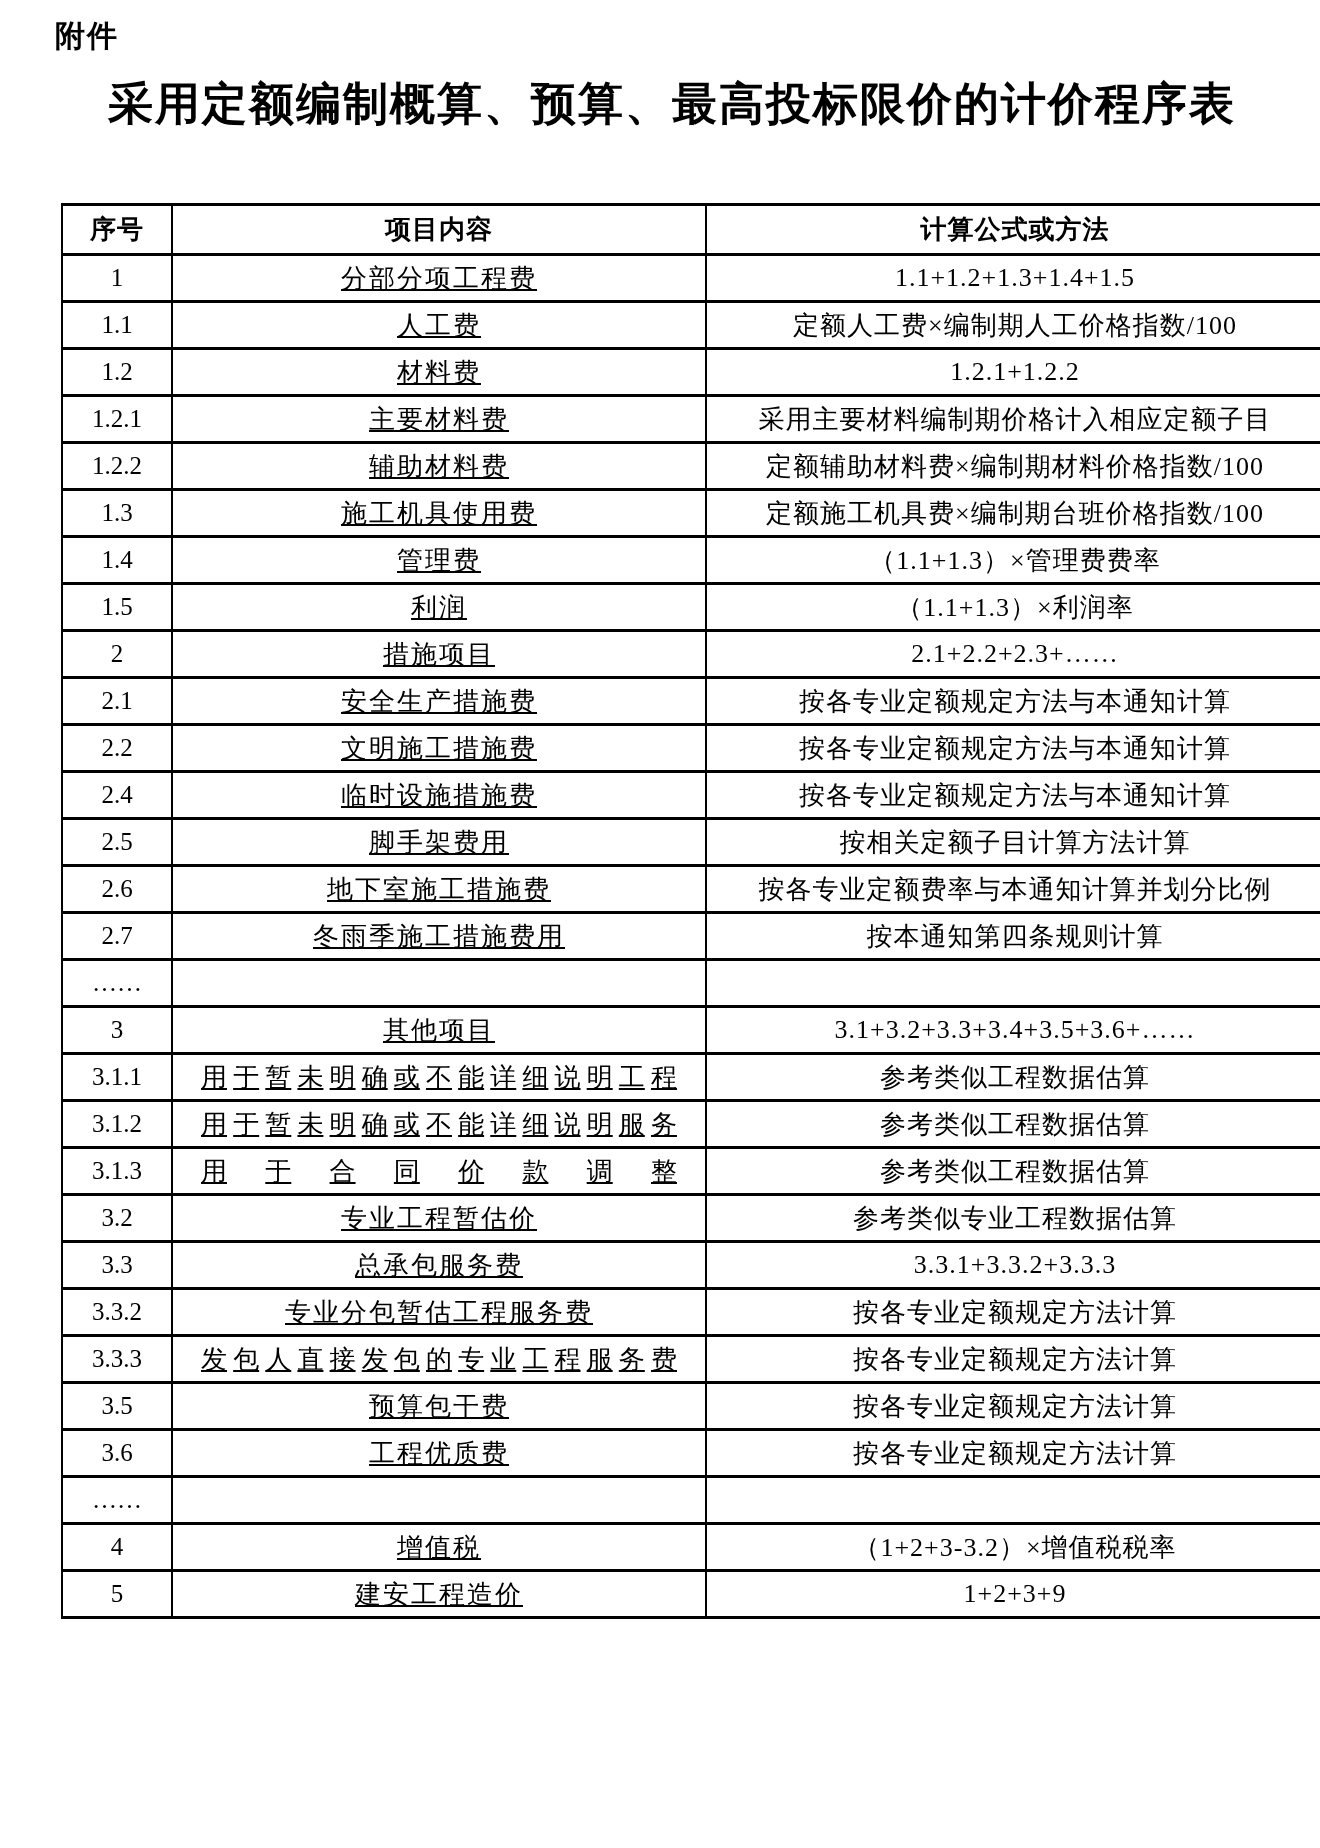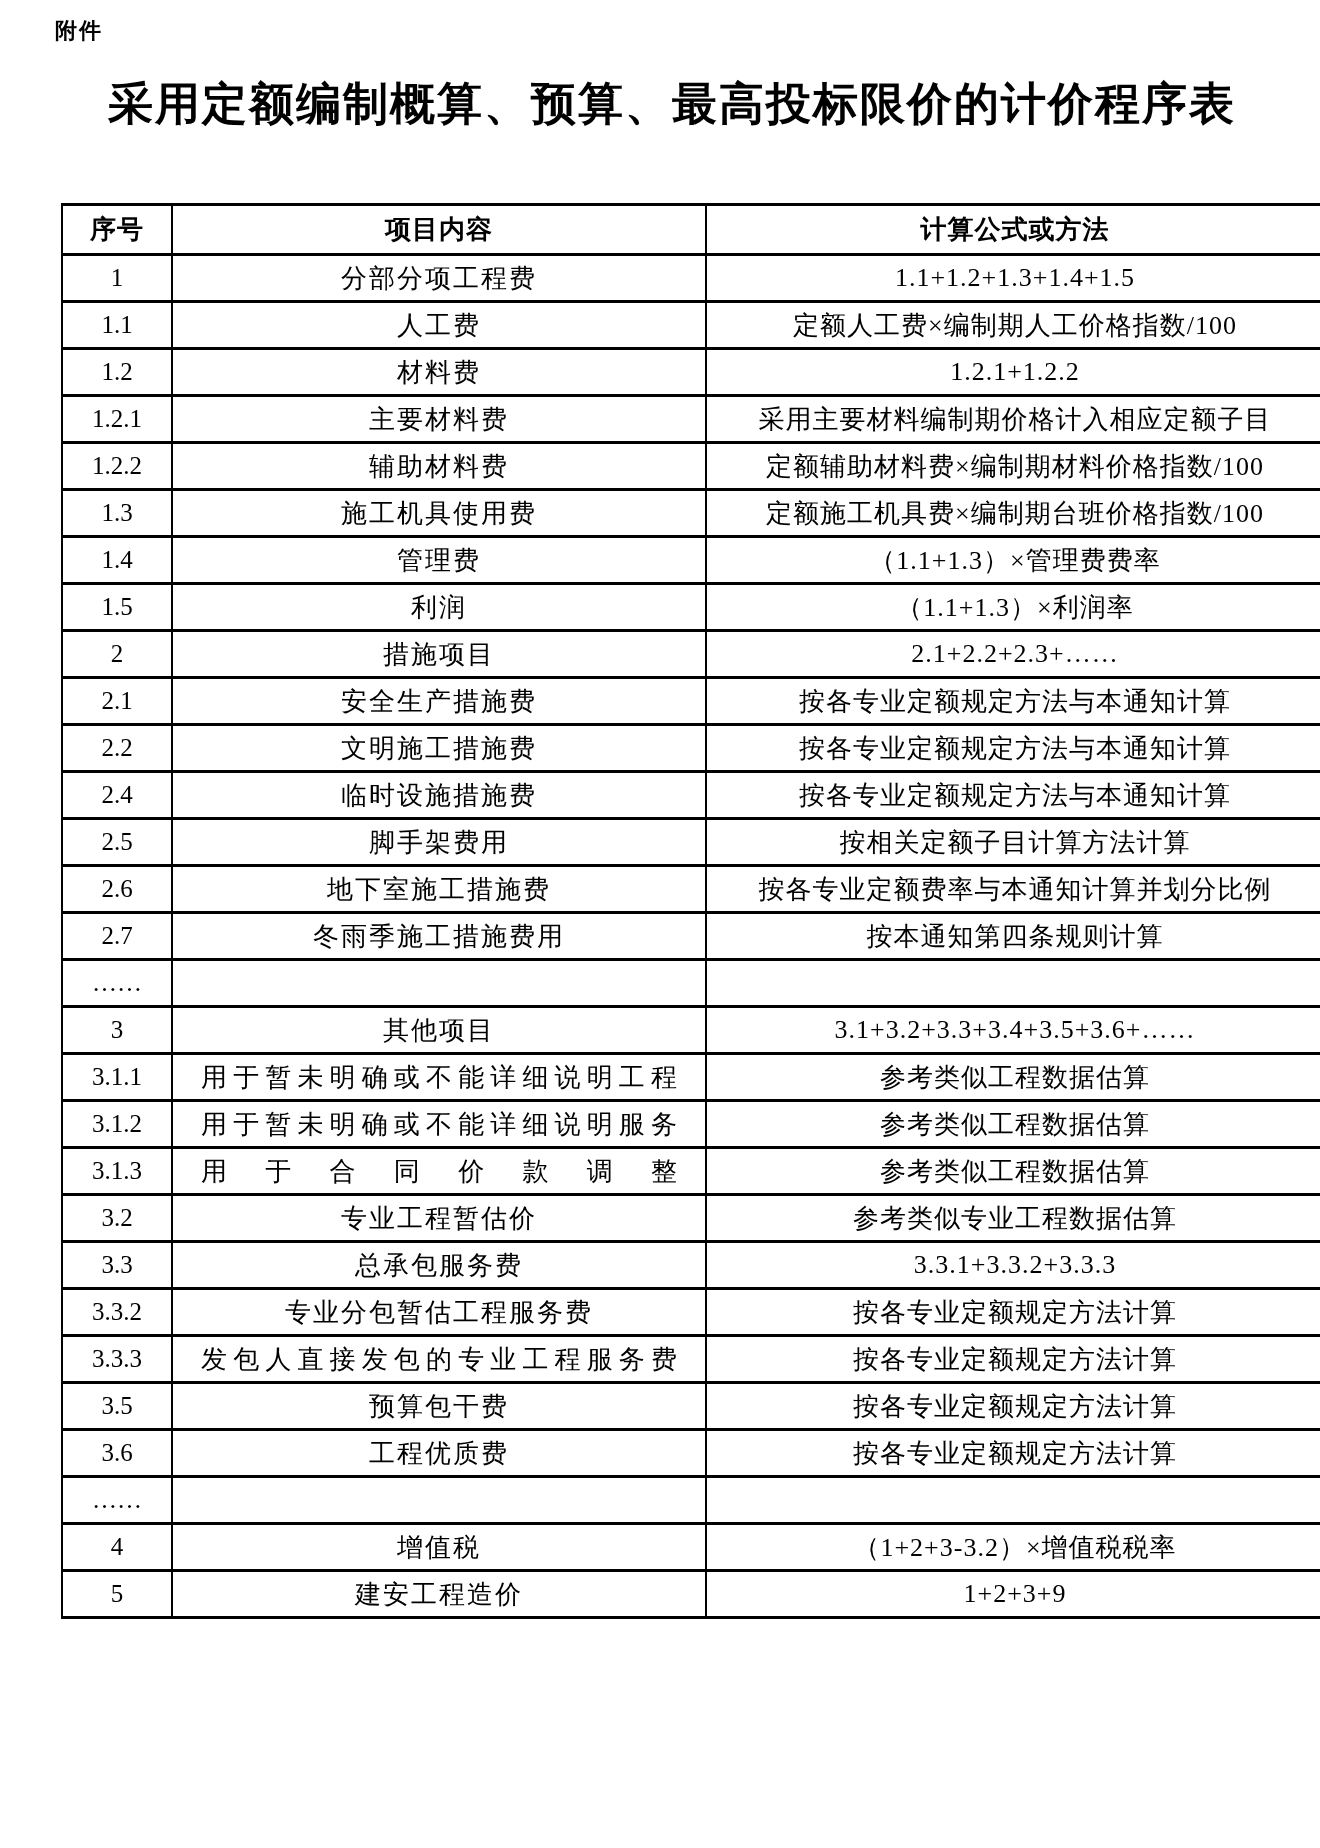--- a/index.html
+++ b/index.html
@@ -4,21 +4,21 @@
 <style>
   html,body{margin:0;padding:0;background:#ffffff;}
   body{
     width:1320px;height:1848px;position:relative;
     font-family:"Liberation Serif","DejaVu Serif",serif;
     color:#000;
   }
   .attachment{
     position:absolute;left:55px;top:16px;
     font-family:Liberation Mono, monospace;
-    font-weight:bold;font-size:22px;letter-spacing:2px;
+    font-weight:bold;font-size:30px;letter-spacing:2px;
   }
   .doc-title{
     position:absolute;top:74px;left:0;width:100%;
     text-align:center;font-weight:bold;font-size:45px;letter-spacing:2px;
     font-family:"Liberation Serif","DejaVu Serif",serif;
     padding-left:12px;
   }
   table.pricing{
     position:absolute;left:29px;top:203px;
     border-collapse:collapse;table-layout:fixed;
@@ -32,21 +32,21 @@
     border-left:2px solid #000;border-right:2px solid #000;
     border-top:3px solid #000;border-bottom:3px solid #000;
     text-align:center;vertical-align:middle;
     padding:0;overflow:hidden;white-space:nowrap;
   }
   th{
     height:47px;font-size:26px;font-weight:bold;letter-spacing:1px;
   }
   td{height:44px;font-size:26px;}
   td.no-cell{font-size:25px;letter-spacing:0px;}
-  td.item-cell{letter-spacing:2px;}
+  td.item-cell{letter-spacing:2px;text-decoration:underline;}
   td.formula-cell{letter-spacing:1px;}
   .spread-line{
     display:flex;justify-content:space-between;
     padding:0 28px;letter-spacing:0;
   }
   .spread-line span{display:block;}
 </style>
 </head>
 <body>
 

